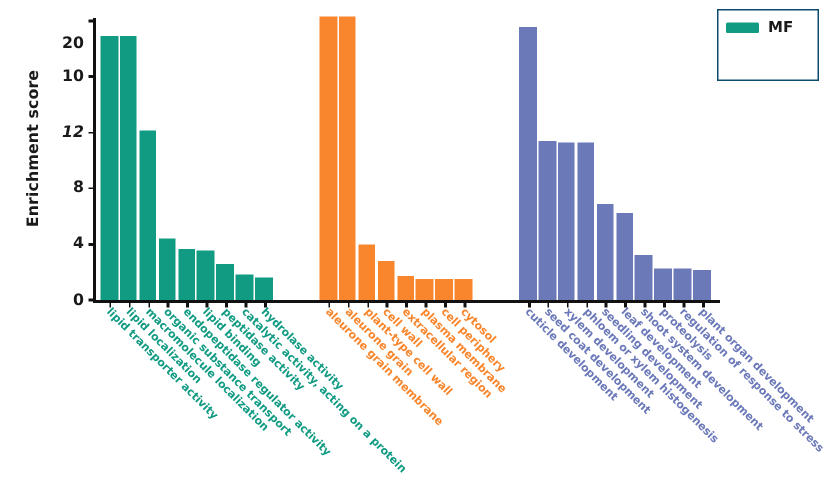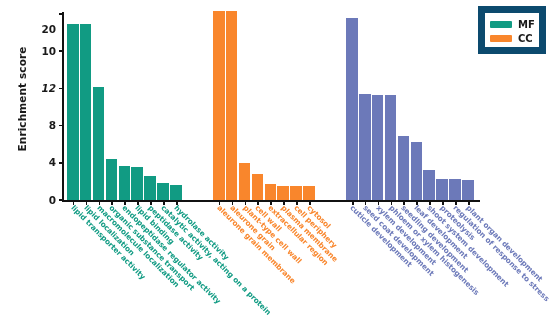--- a/index.html
+++ b/index.html
@@ -89,21 +89,21 @@
   }
   .xlabel.mf{color:#119b83;}
   .xlabel.cc{color:#f9862c;}
   .xlabel.bp{color:#6c79b9;}
 
   
   #legend{
     position:absolute;
     left:478px; top:6px;
     width:68px; height:48px;
-    border:7px solid #0c4a6e;
+    border:1px solid #0c4a6e;
     background:#ffffff;
     box-sizing:border-box;
     padding:5px 4px 0 5px;
   }
   .legend-row{
     display:flex;
     align-items:center;
     height:13px;
     margin-bottom:1px;
   }
@@ -233,19 +233,15 @@
       <div class="xlabel bp" style="left: 444.133px; color: rgb(108, 121, 185);">proteolysis</div>
       <div class="xlabel bp" style="left: 457.022px; color: rgb(108, 121, 185);">regulation of response to stress</div>
       <div class="xlabel bp" style="left: 469.911px; color: rgb(108, 121, 185);">plant organ development</div>
     </div>
 
   <div id="legend">
       <div class="legend-row">
         <span class="legend-swatch" style="background: rgb(17, 155, 131);"></span>
         <span class="legend-label">MF</span>
       </div>
-      <div class="legend-row">
-        <span class="legend-swatch" style="background: rgb(249, 134, 44);"></span>
-        <span class="legend-label">CC</span>
-      </div>
     </div>
 
 </div>
 
 </body></html>

